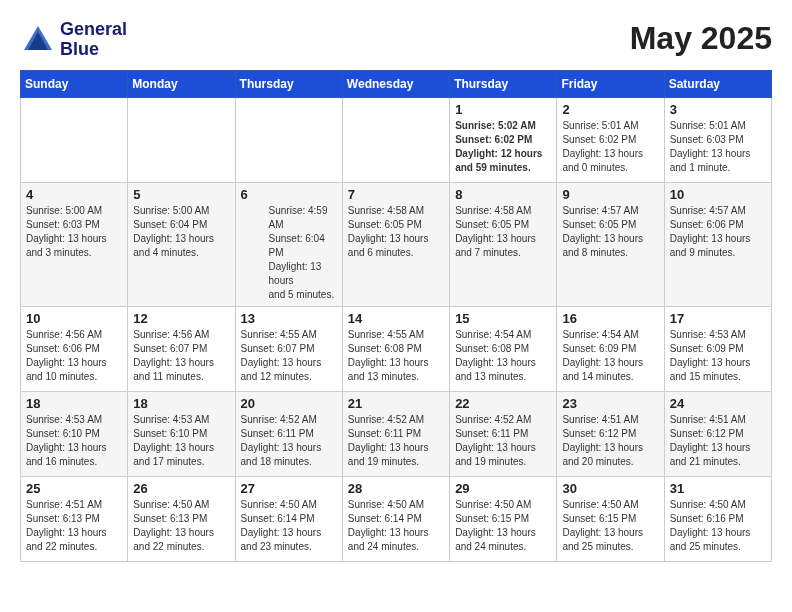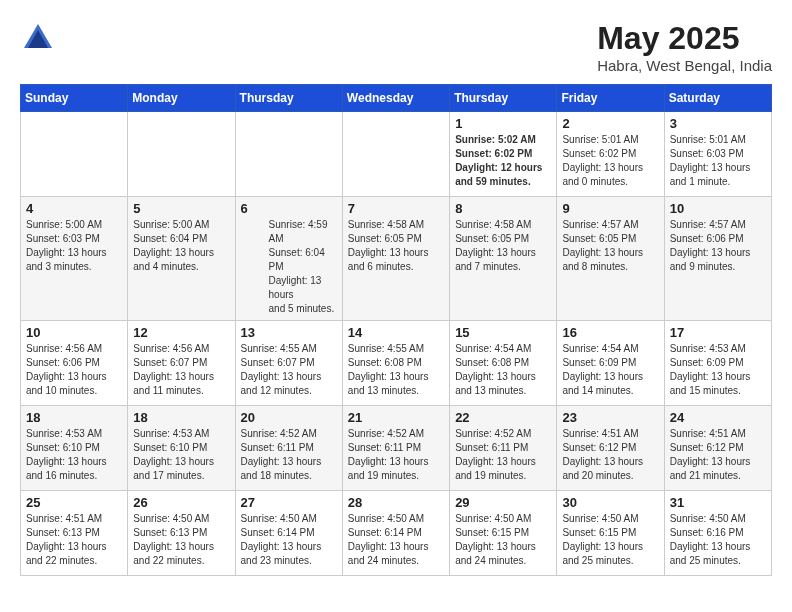--- a/index.html
+++ b/index.html
@@ -28,20 +28,21 @@
       color: #1a1a6e;
       line-height: 1.1;
     }
     .logo-icon {
       width: 36px;
       height: 36px;
       margin-right: 4px;
       position: relative;
     }
     .title-block {
+      text-align: right;
     }
     .month-title {
       font-size: 32px;
       font-weight: bold;
       color: #222;
     }
     .location {
       font-size: 15px;
       color: #444;
     }
@@ -90,24 +91,27 @@
 <body>
 
 <div class="header">
   <div class="logo">
     <div class="logo-icon">
       <svg width="36" height="36" viewBox="0 0 36 36">
         <polygon points="18,4 32,28 4,28" fill="#3a6cc8"></polygon>
         <polygon points="18,10 28,28 8,28" fill="#1a3a8a"></polygon>
       </svg>
     </div>
+    <div class="logo-text">
+      <span>General</span>
+      <span>Blue</span>
+    </div>
   </div>
   <div class="title-block">
     <div class="month-title">May 2025</div>
-    <div class="location">Habra, West Bengal, India</div>
   </div>
 </div>
 
 <table>
   <thead>
     <tr>
     <th>Sunday</th>
         <th>Monday</th>
         <th>Thursday</th>
         <th>Wednesday</th>

